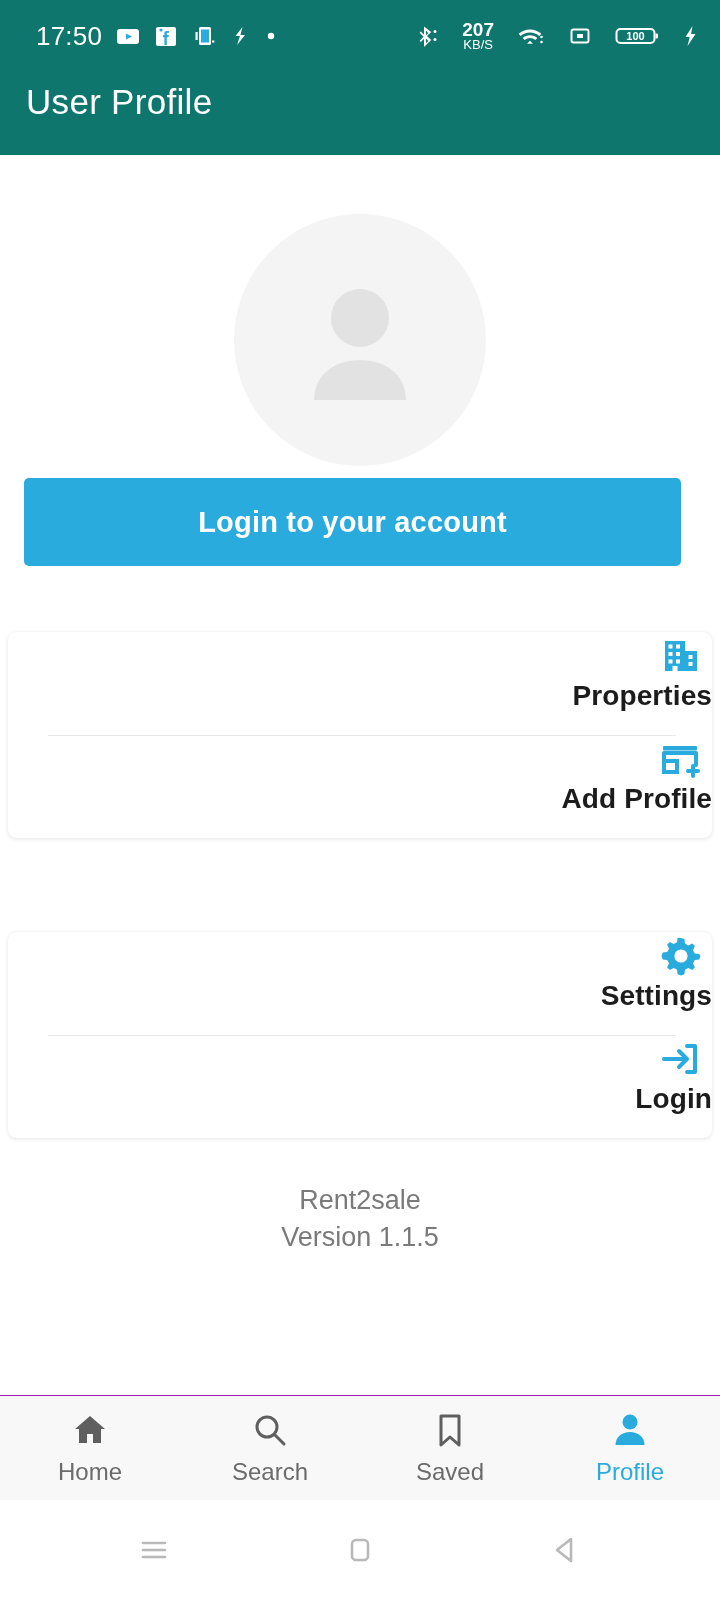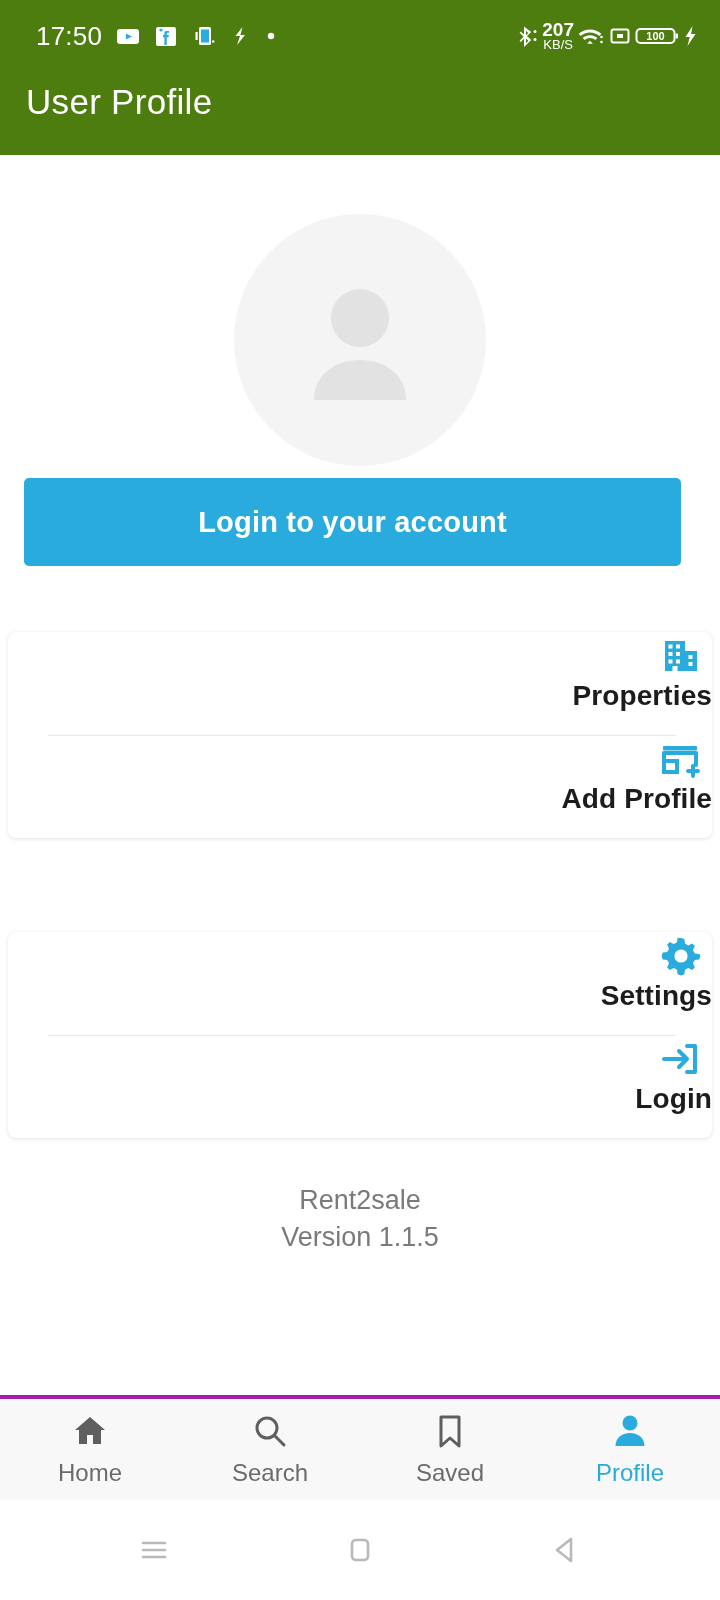--- a/index.html
+++ b/index.html
@@ -7,29 +7,29 @@
     width:720px; height:1600px;
     font-family:"Liberation Sans", sans-serif;
     background:#ffffff;
     overflow:hidden;
   }
   .phone { position:relative; width:720px; height:1600px; background:#ffffff; }
 
   
   .appbar {
     position:absolute; top:0; left:0; width:720px; height:155px;
-    background:#4d7c0f;
+    background:#0f766e;
   }
   .statusbar {
     position:absolute; top:0; left:0; width:720px; height:72px;
     display:flex; align-items:center; justify-content:space-between;
     padding:0 22px 0 36px;
   }
   .status-left { display:flex; align-items:center; gap:14px; }
-  .status-right { display:flex; align-items:center; gap:3px; }
+  .status-right { display:flex; align-items:center; gap:23px; }
   .clock {
     color:#ffffff; font-size:26px; letter-spacing:0.2px;
     font-family:"Liberation Sans", sans-serif;
   }
   .sb-ico { display:block; }
   .netspeed {
     color:#ffffff; line-height:0.92; text-align:center;
     font-family:"Liberation Sans", sans-serif;
   }
   .netspeed .n { display:block; font-size:19px; font-weight:bold; }
@@ -100,21 +100,21 @@
 
   .app-info {
     position:absolute; top:1010px; left:0; width:720px;
     text-align:center; color:#7a7a7a;
     font-size:27px; line-height:1.38;
   }
 
   
   .bottomnav {
     position:absolute; top:1395px; left:0; width:720px; height:105px;
-    background:#f8f8f8; border-top:4px solid #a21caf;
+    background:#f8f8f8; border-top:1px solid #a21caf;
     display:flex;
   }
   .nav-item {
     flex:1; display:flex; flex-direction:column;
     align-items:center; justify-content:center; gap:9px;
     cursor:pointer;
   }
   .nav-label { font-size:24px; color:#6b6b6b; }
   .nav-item.active .nav-label { color:#2aabdd; }
 

